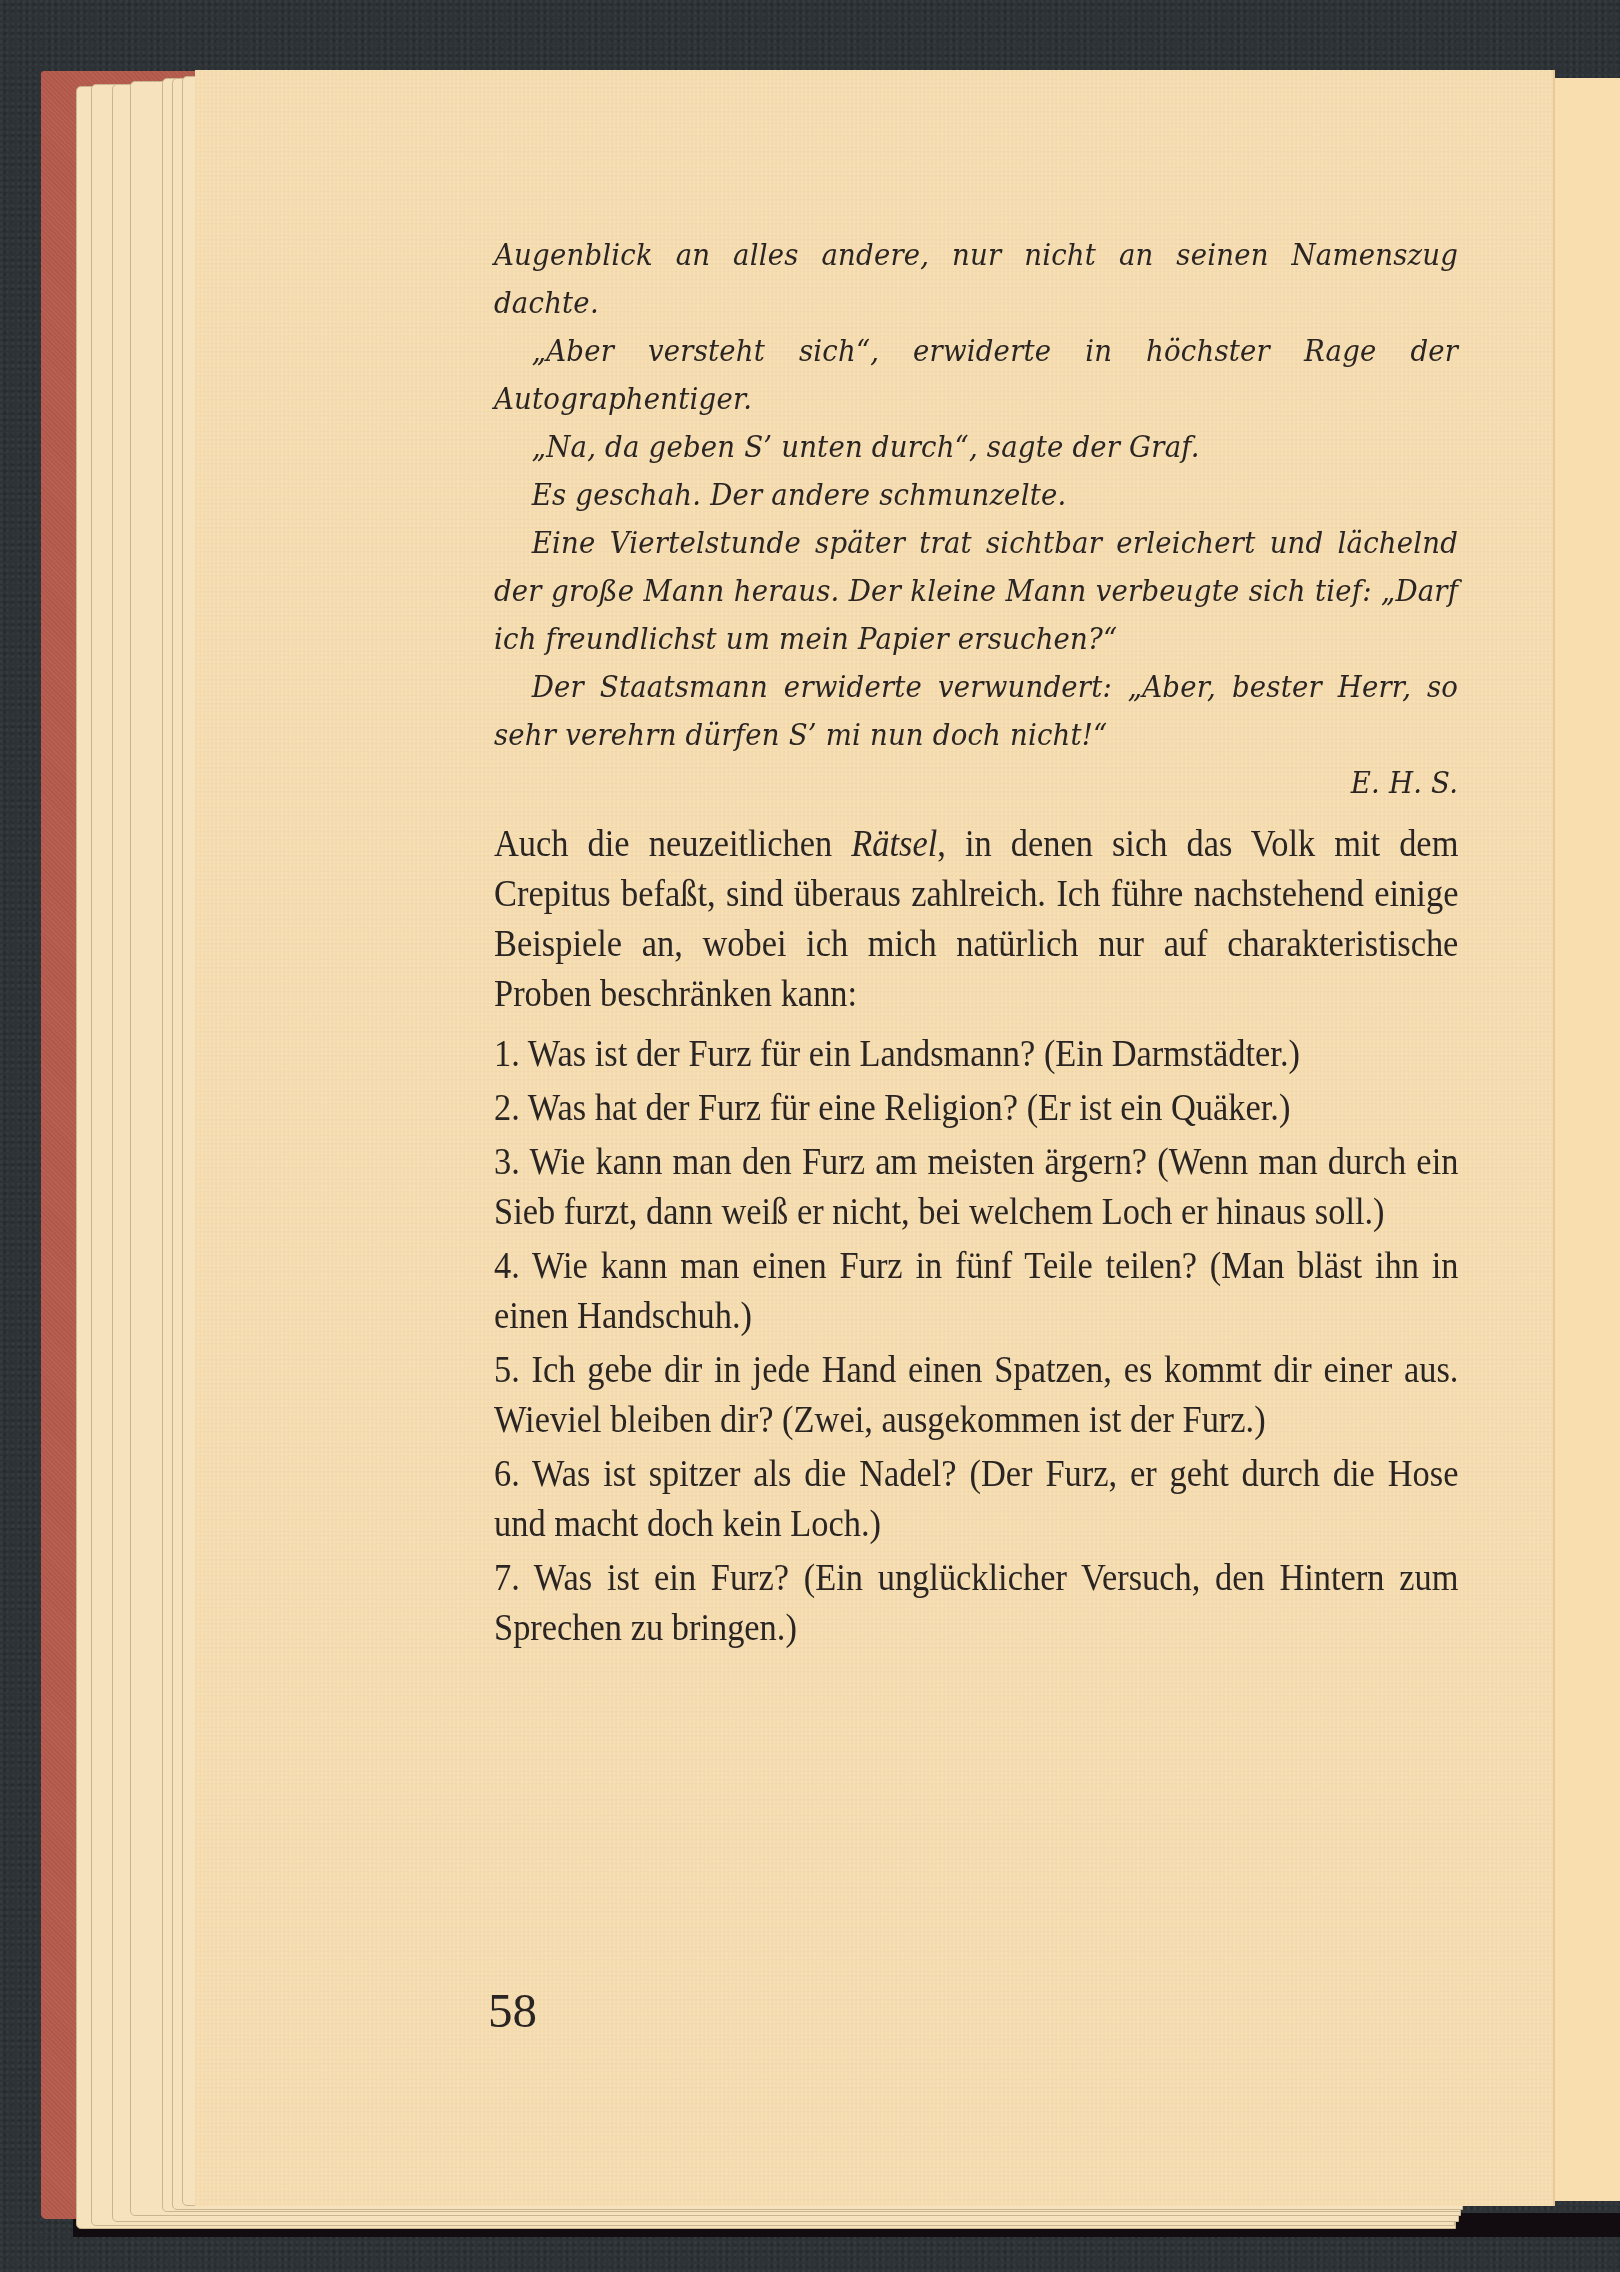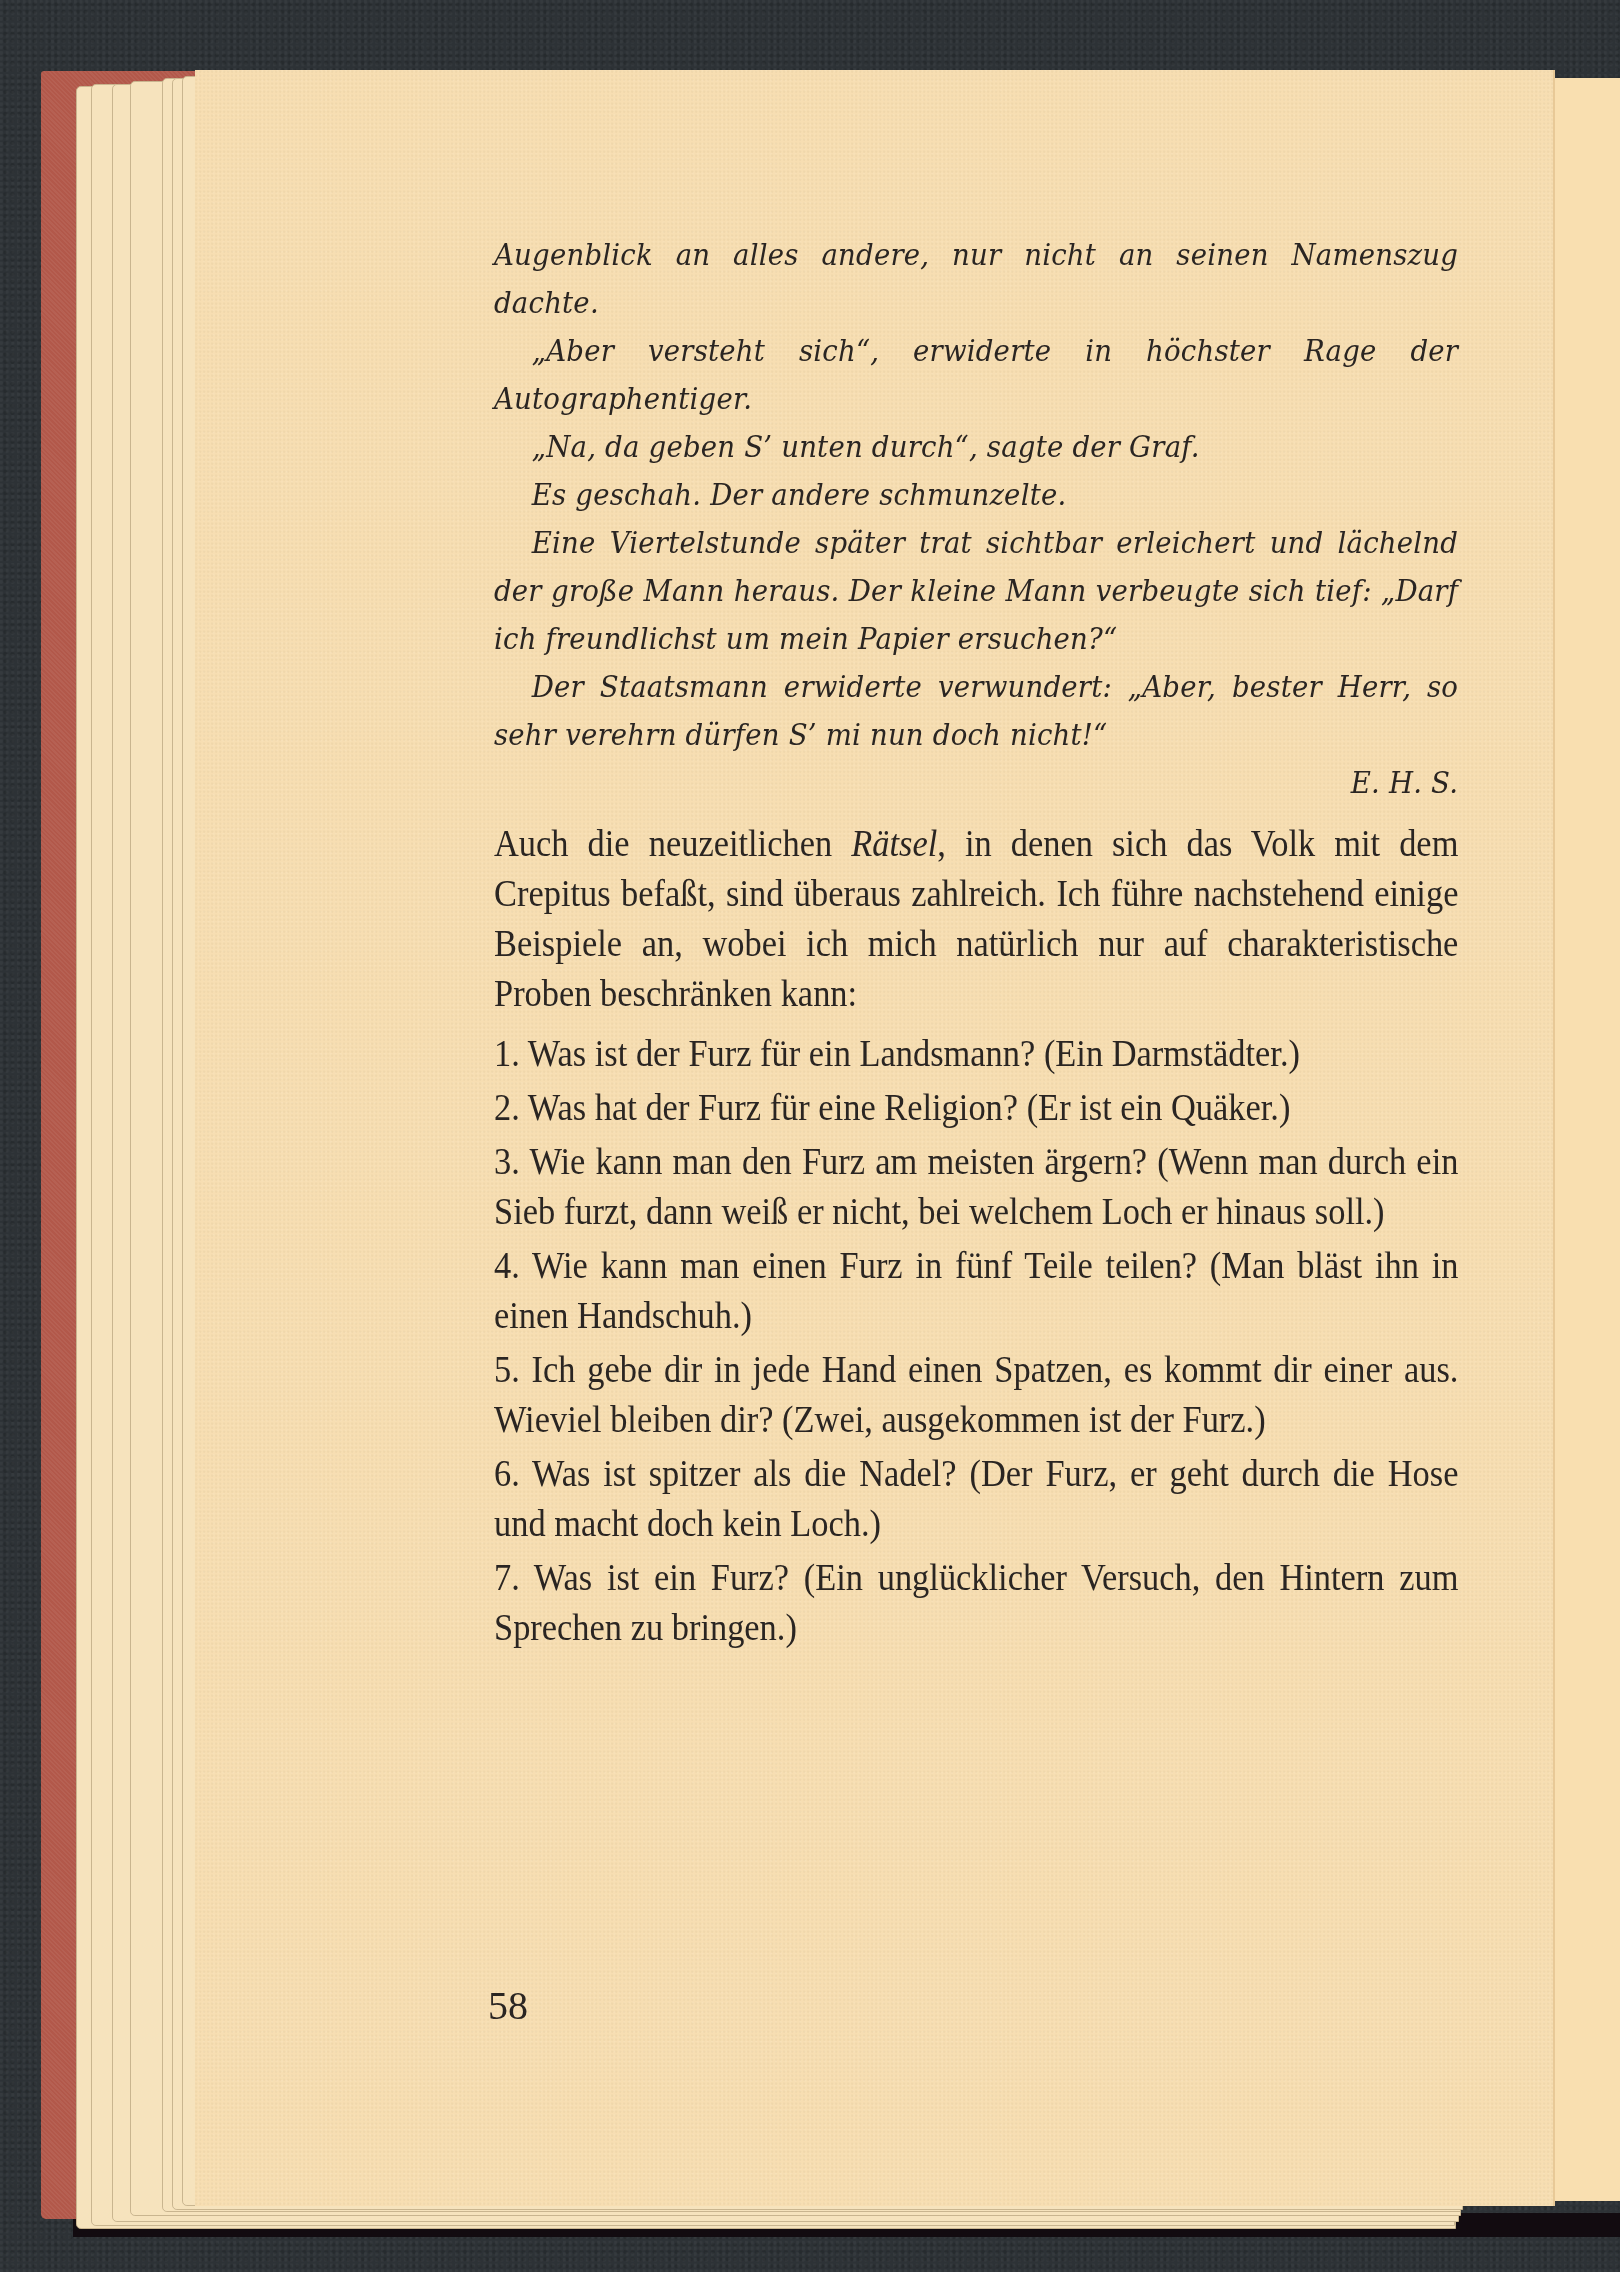--- a/index.html
+++ b/index.html
@@ -65,21 +65,21 @@
       font-size: 37px; line-height: 50px;
       transform: scaleX(0.93); transform-origin: left top;
       width: 1037px;
     }
     .roman-block p { margin: 0; text-align: justify; text-align-last: left; }
     .roman-block .intro { margin-bottom: 9.7px; }
     .roman-block .item { margin-bottom: 4px; }
     .roman-block em { font-style: italic; }
     .page-number {
       position: absolute; left: 488px; top: 1982px;
-      font-family: "Liberation Serif", serif; font-size: 40px; color: #2a2522;
+      font-family: "Liberation Serif", serif; font-size: 49px; color: #2a2522;
     }
   </style>
 </head>
 <body>
 
 <div class="shadow-bottom"></div>
 <div class="cover"></div>
 <div class="page-edge pe1"></div>
 <div class="page-edge pe2"></div>
 <div class="page-edge pe3"></div>

